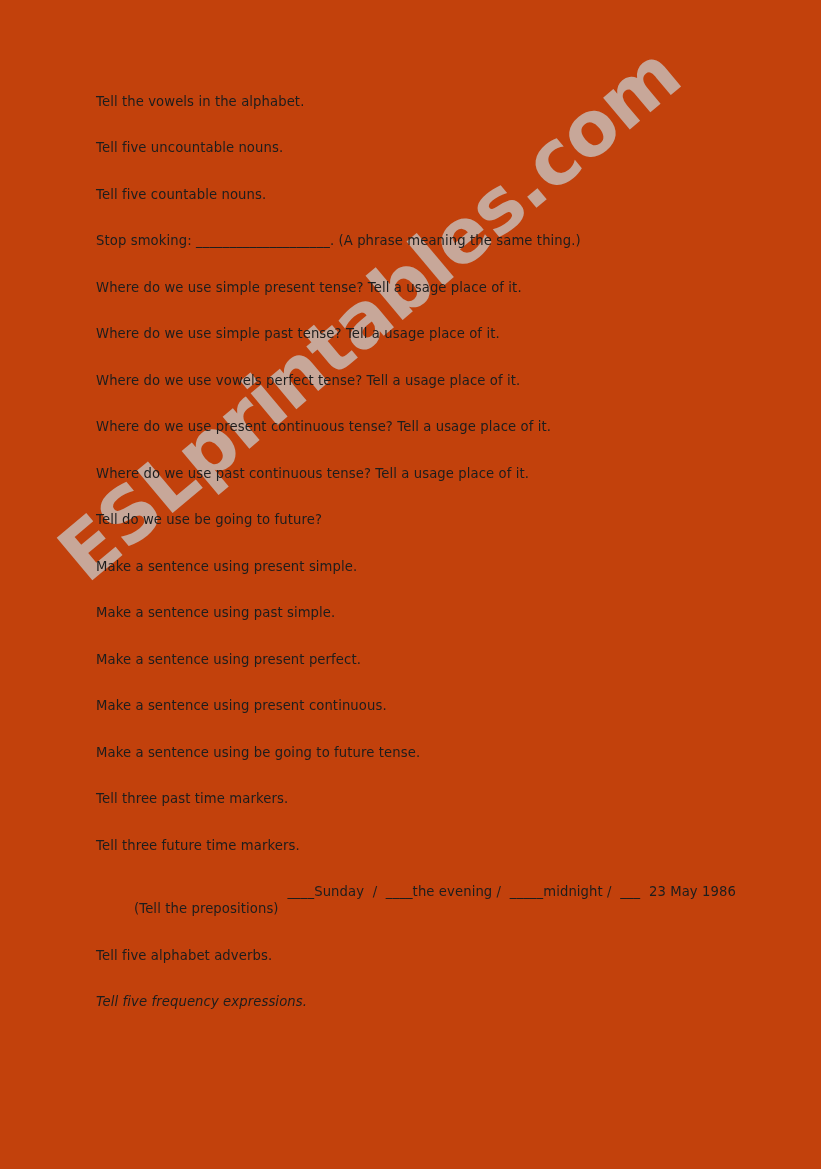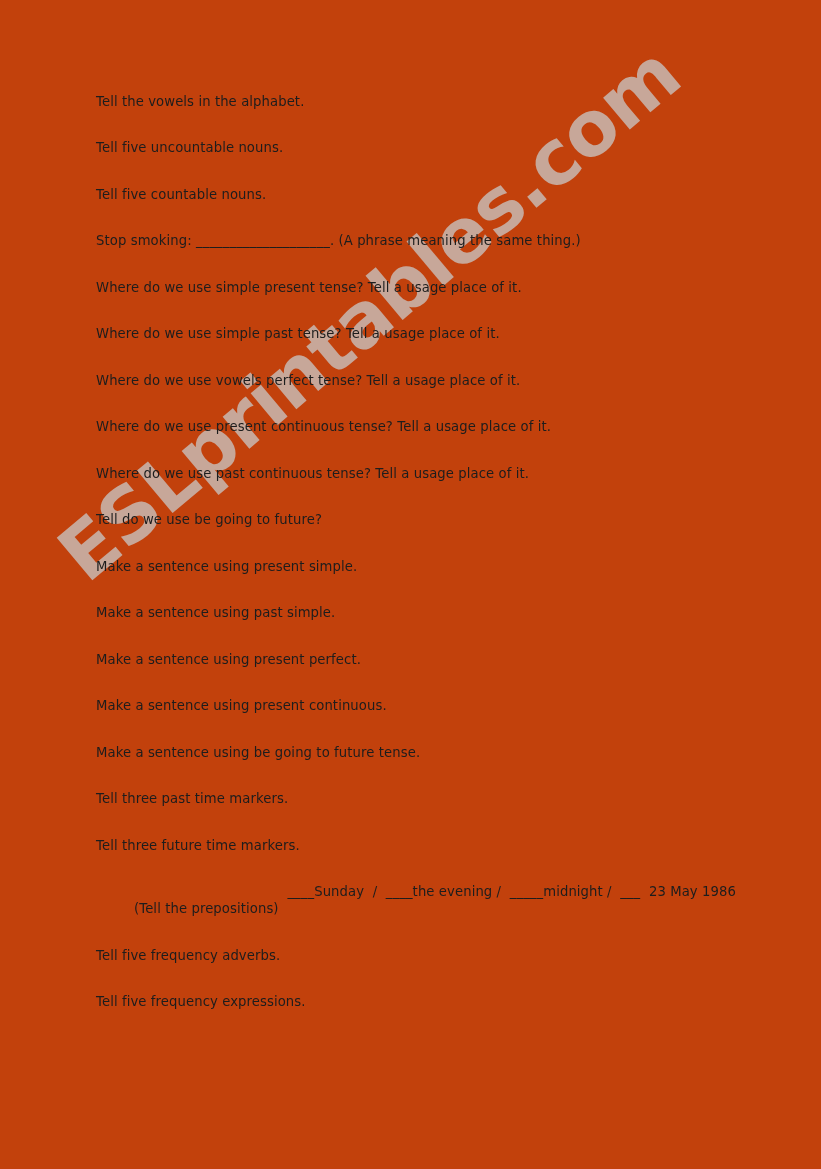--- a/index.html
+++ b/index.html
@@ -62,20 +62,21 @@
   .line.tight {
     margin-bottom: 0;
     text-align: right;
   }
   .line.sub {
     margin-bottom: 29.6px;
     margin-left: 38px;
   }
   .line:last-child {
     margin-bottom: 0;
+    font-style: italic;
   }
 </style>
 </head>
 <body>
 
 <div class="page">
 
   <div class="content">
     <p class="line">Tell the vowels in the alphabet.</p>
     <p class="line">Tell five uncountable nouns.</p>
@@ -89,21 +90,21 @@
     <p class="line">Tell do we use be going to future?</p>
     <p class="line">Make a sentence using present simple.</p>
     <p class="line">Make a sentence using past simple.</p>
     <p class="line">Make a sentence using present perfect.</p>
     <p class="line">Make a sentence using present continuous.</p>
     <p class="line">Make a sentence using be going to future tense.</p>
     <p class="line">Tell three past time markers.</p>
     <p class="line">Tell three future time markers.</p>
     <p class="line tight">____Sunday  /  ____the evening /  _____midnight /  ___  23 May 1986</p>
     <p class="line sub">(Tell the prepositions)</p>
-    <p class="line">Tell five frequency adverbs.</p>
+    <p class="line">Tell five alphabet adverbs.</p>
     <p class="line">Tell five frequency expressions.</p>
   </div>
 
   <div class="watermark">
     <div class="watermark-text">ESLprintables.com</div>
   </div>
 
 </div>
 
 </body></html>

